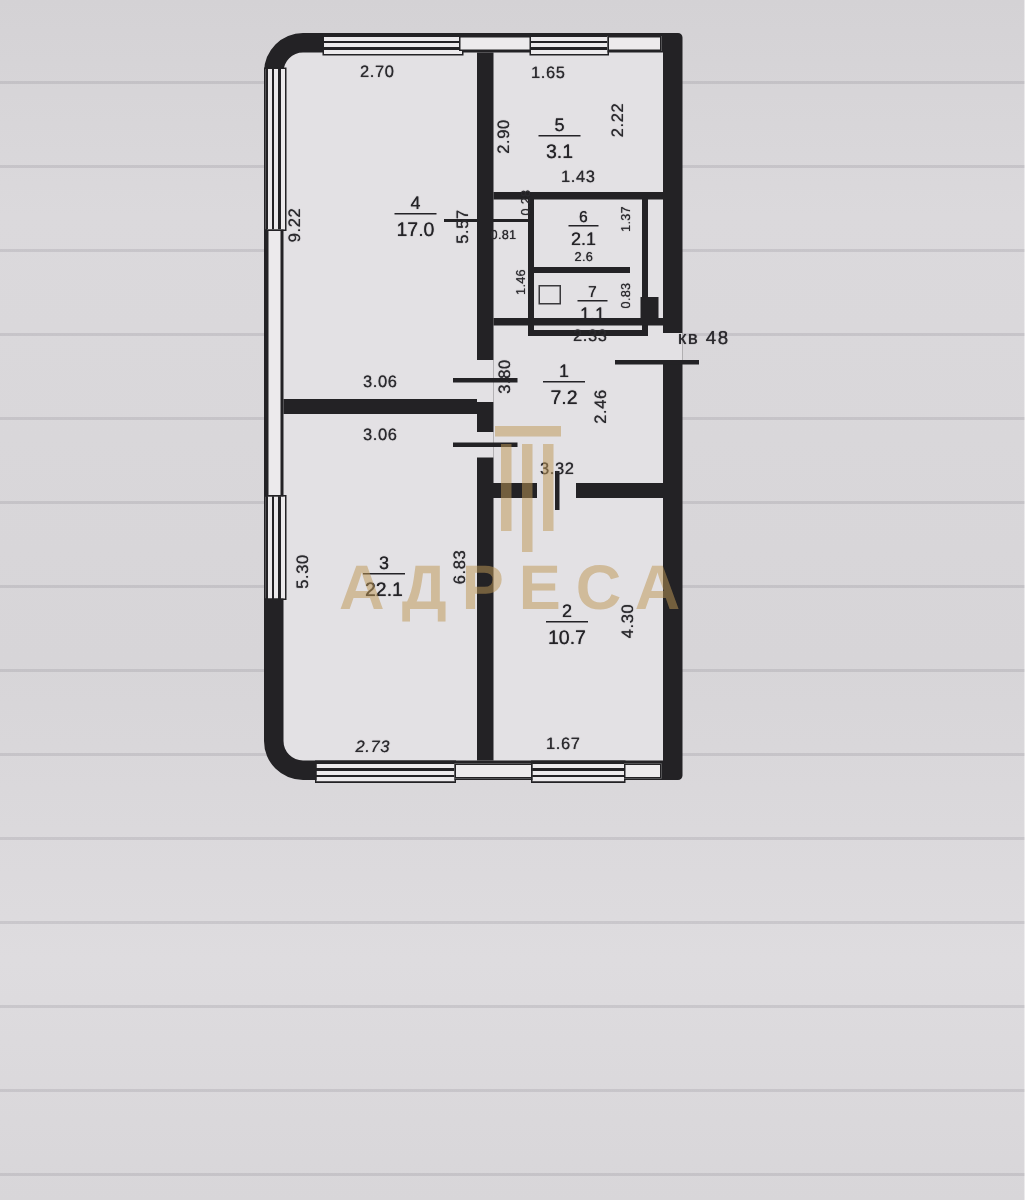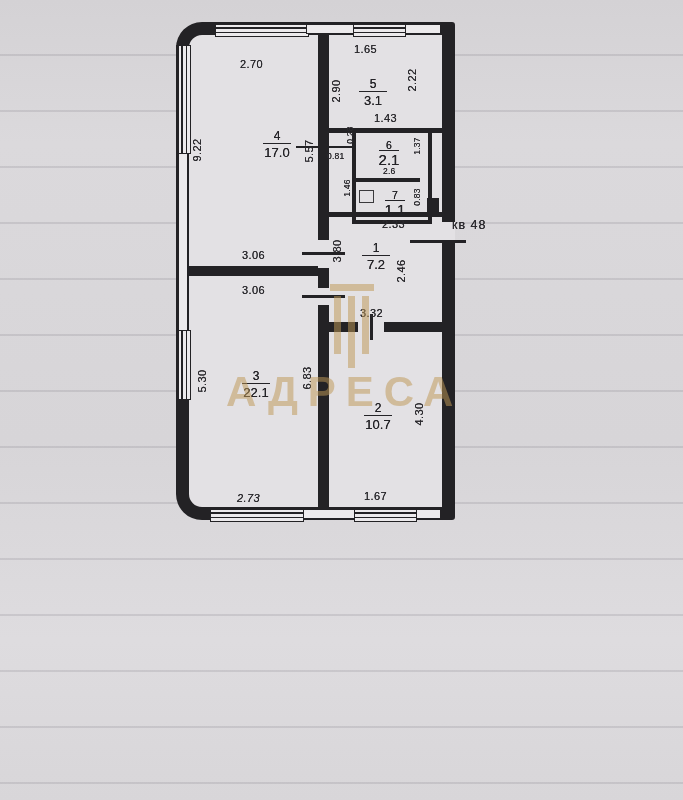--- a/index.html
+++ b/index.html
@@ -22,21 +22,21 @@
   .box{position:absolute;border:4.5px solid #232225;background:transparent;}
   .fix{position:absolute;border:1.5px solid #3a393c;background:transparent;}
   .dim{position:absolute;font-size:11px;color:#2b2a2e;letter-spacing:.4px;white-space:nowrap;
     text-shadow:0 0 .6px #2b2a2e;}
   .dim.v{transform:translate(-50%,-50%) rotate(-90deg);}
   .dim.sm{font-size:8.5px;letter-spacing:.2px;}
   .room-label{position:absolute;text-align:center;color:#242327;text-shadow:0 0 .6px #242327;}
   .room-label .n{display:inline-block;border-bottom:1.8px solid #242327;padding:0 11px 1px;font-size:12px;line-height:12px;}
   .room-label .a{display:block;font-size:13px;margin-top:2px;line-height:13px;}
   .room-label.small .n{font-size:10.5px;padding:0 7px 0;line-height:10px;}
-  .room-label.small .a{font-size:15px;margin-top:1px;line-height:11px;}
+  .room-label.small .a{font-size:12px;margin-top:1px;line-height:11px;}
   .apt{position:absolute;font-size:12.5px;color:#2b2a2e;letter-spacing:1px;text-shadow:0 0 .6px #2b2a2e;}
   
   .wm{position:absolute;color:rgba(188,150,84,0.55);pointer-events:none;}
   .wm-text{position:absolute;left:226px;top:368px;font-size:42px;font-weight:bold;
     letter-spacing:10px;color:rgba(190,152,86,0.52);}
   .wm-logo{position:absolute;left:330px;top:284px;width:44px;height:84px;}
   .wm-logo span{position:absolute;background:rgba(190,152,86,0.52);}
   .wm-bar-top{left:0;top:0;width:44px;height:7px;}
   .wm-col-l{left:4px;top:12px;width:7px;height:58px;}
   .wm-col-m{left:18px;top:12px;width:7px;height:72px;}
@@ -108,21 +108,21 @@
   </div>
   <div class="room-label" style="left:352px;top:398px;width:52px;">
     <span class="n">2</span>
     <span class="a">10.7</span>
   </div>
   <div class="room-label" style="left:228px;top:366px;width:56px;">
     <span class="n">3</span>
     <span class="a">22.1</span>
   </div>
 
-  <div class="dim" style="left:240px;top:58px;">2.70</div>
+  <div class="dim" style="left:240px;top:42px;">2.70</div>
   <div class="dim" style="left:354px;top:43px;">1.65</div>
   <div class="dim" style="left:374px;top:112px;">1.43</div>
   <div class="dim sm" style="left:327px;top:151px;">0.81</div>
   <div class="dim sm" style="left:383px;top:166px;">2.6</div>
   <div class="dim" style="left:382px;top:218px;">2.33</div>
   <div class="dim" style="left:242px;top:249px;">3.06</div>
   <div class="dim" style="left:242px;top:284px;">3.06</div>
   <div class="dim" style="left:360px;top:307px;">3.32</div>
   <div class="dim" style="left:237px;top:492px;font-style:italic;">2.73</div>
   <div class="dim" style="left:364px;top:490px;">1.67</div>

